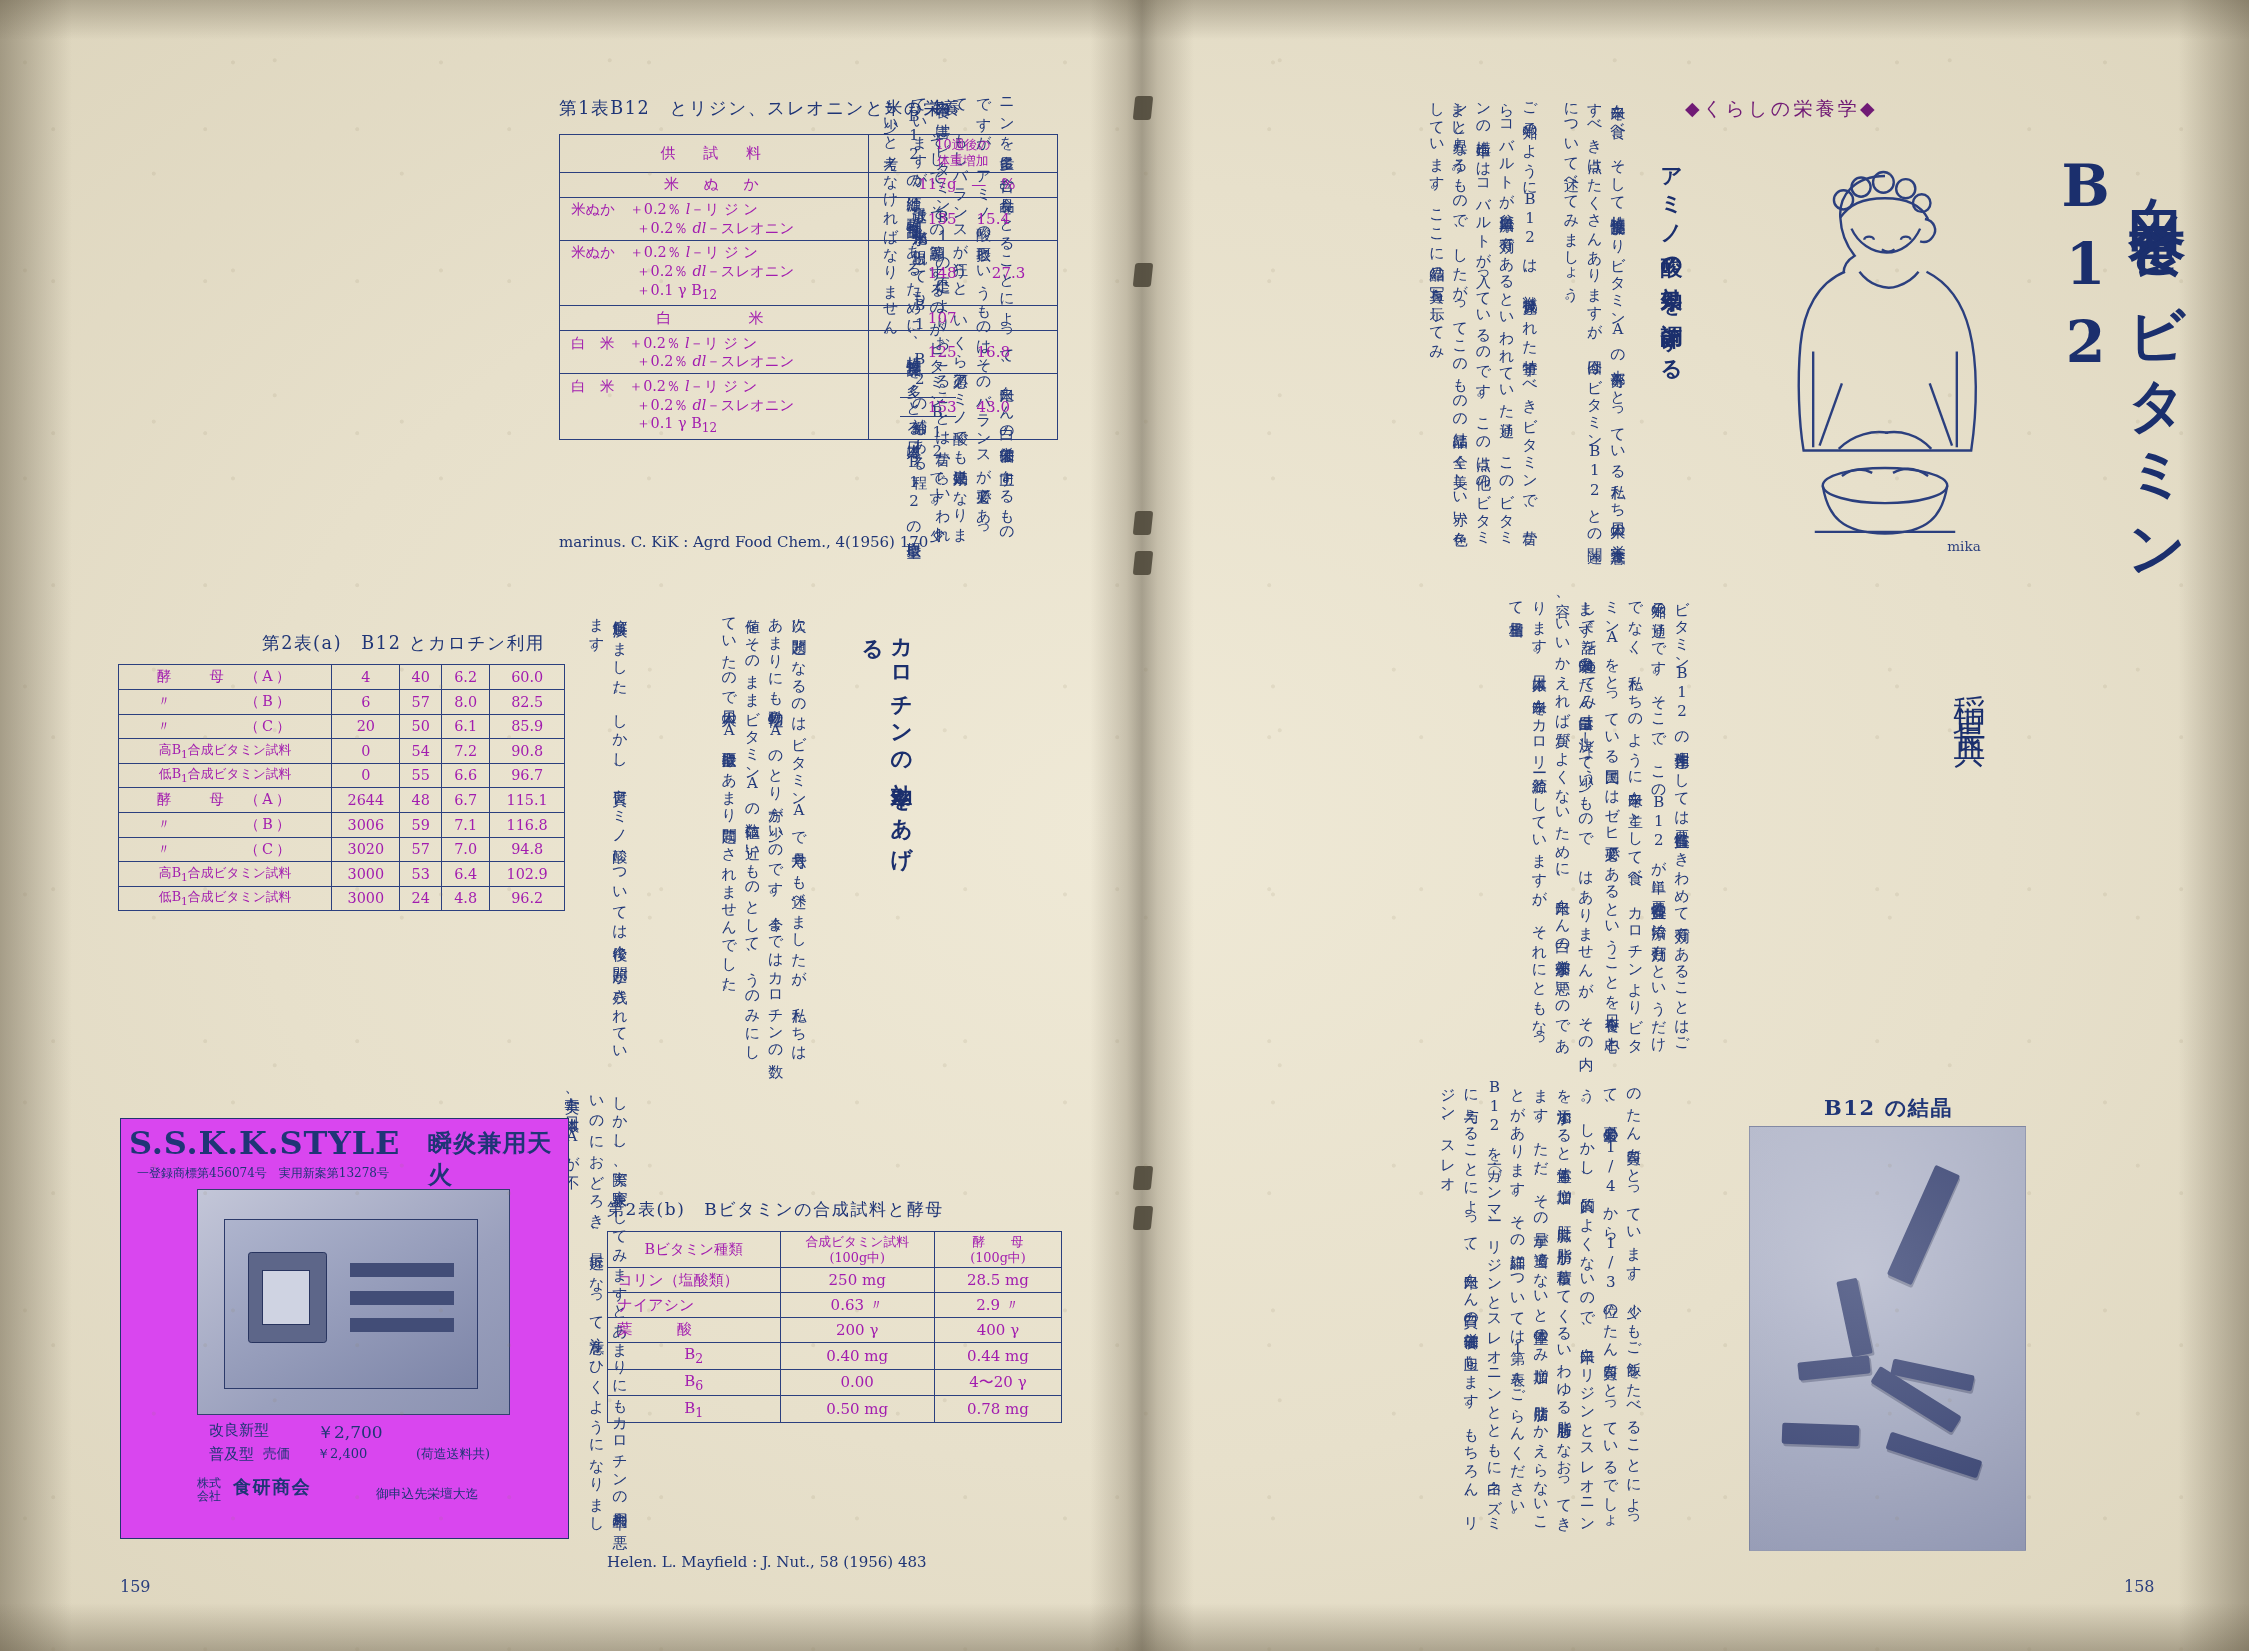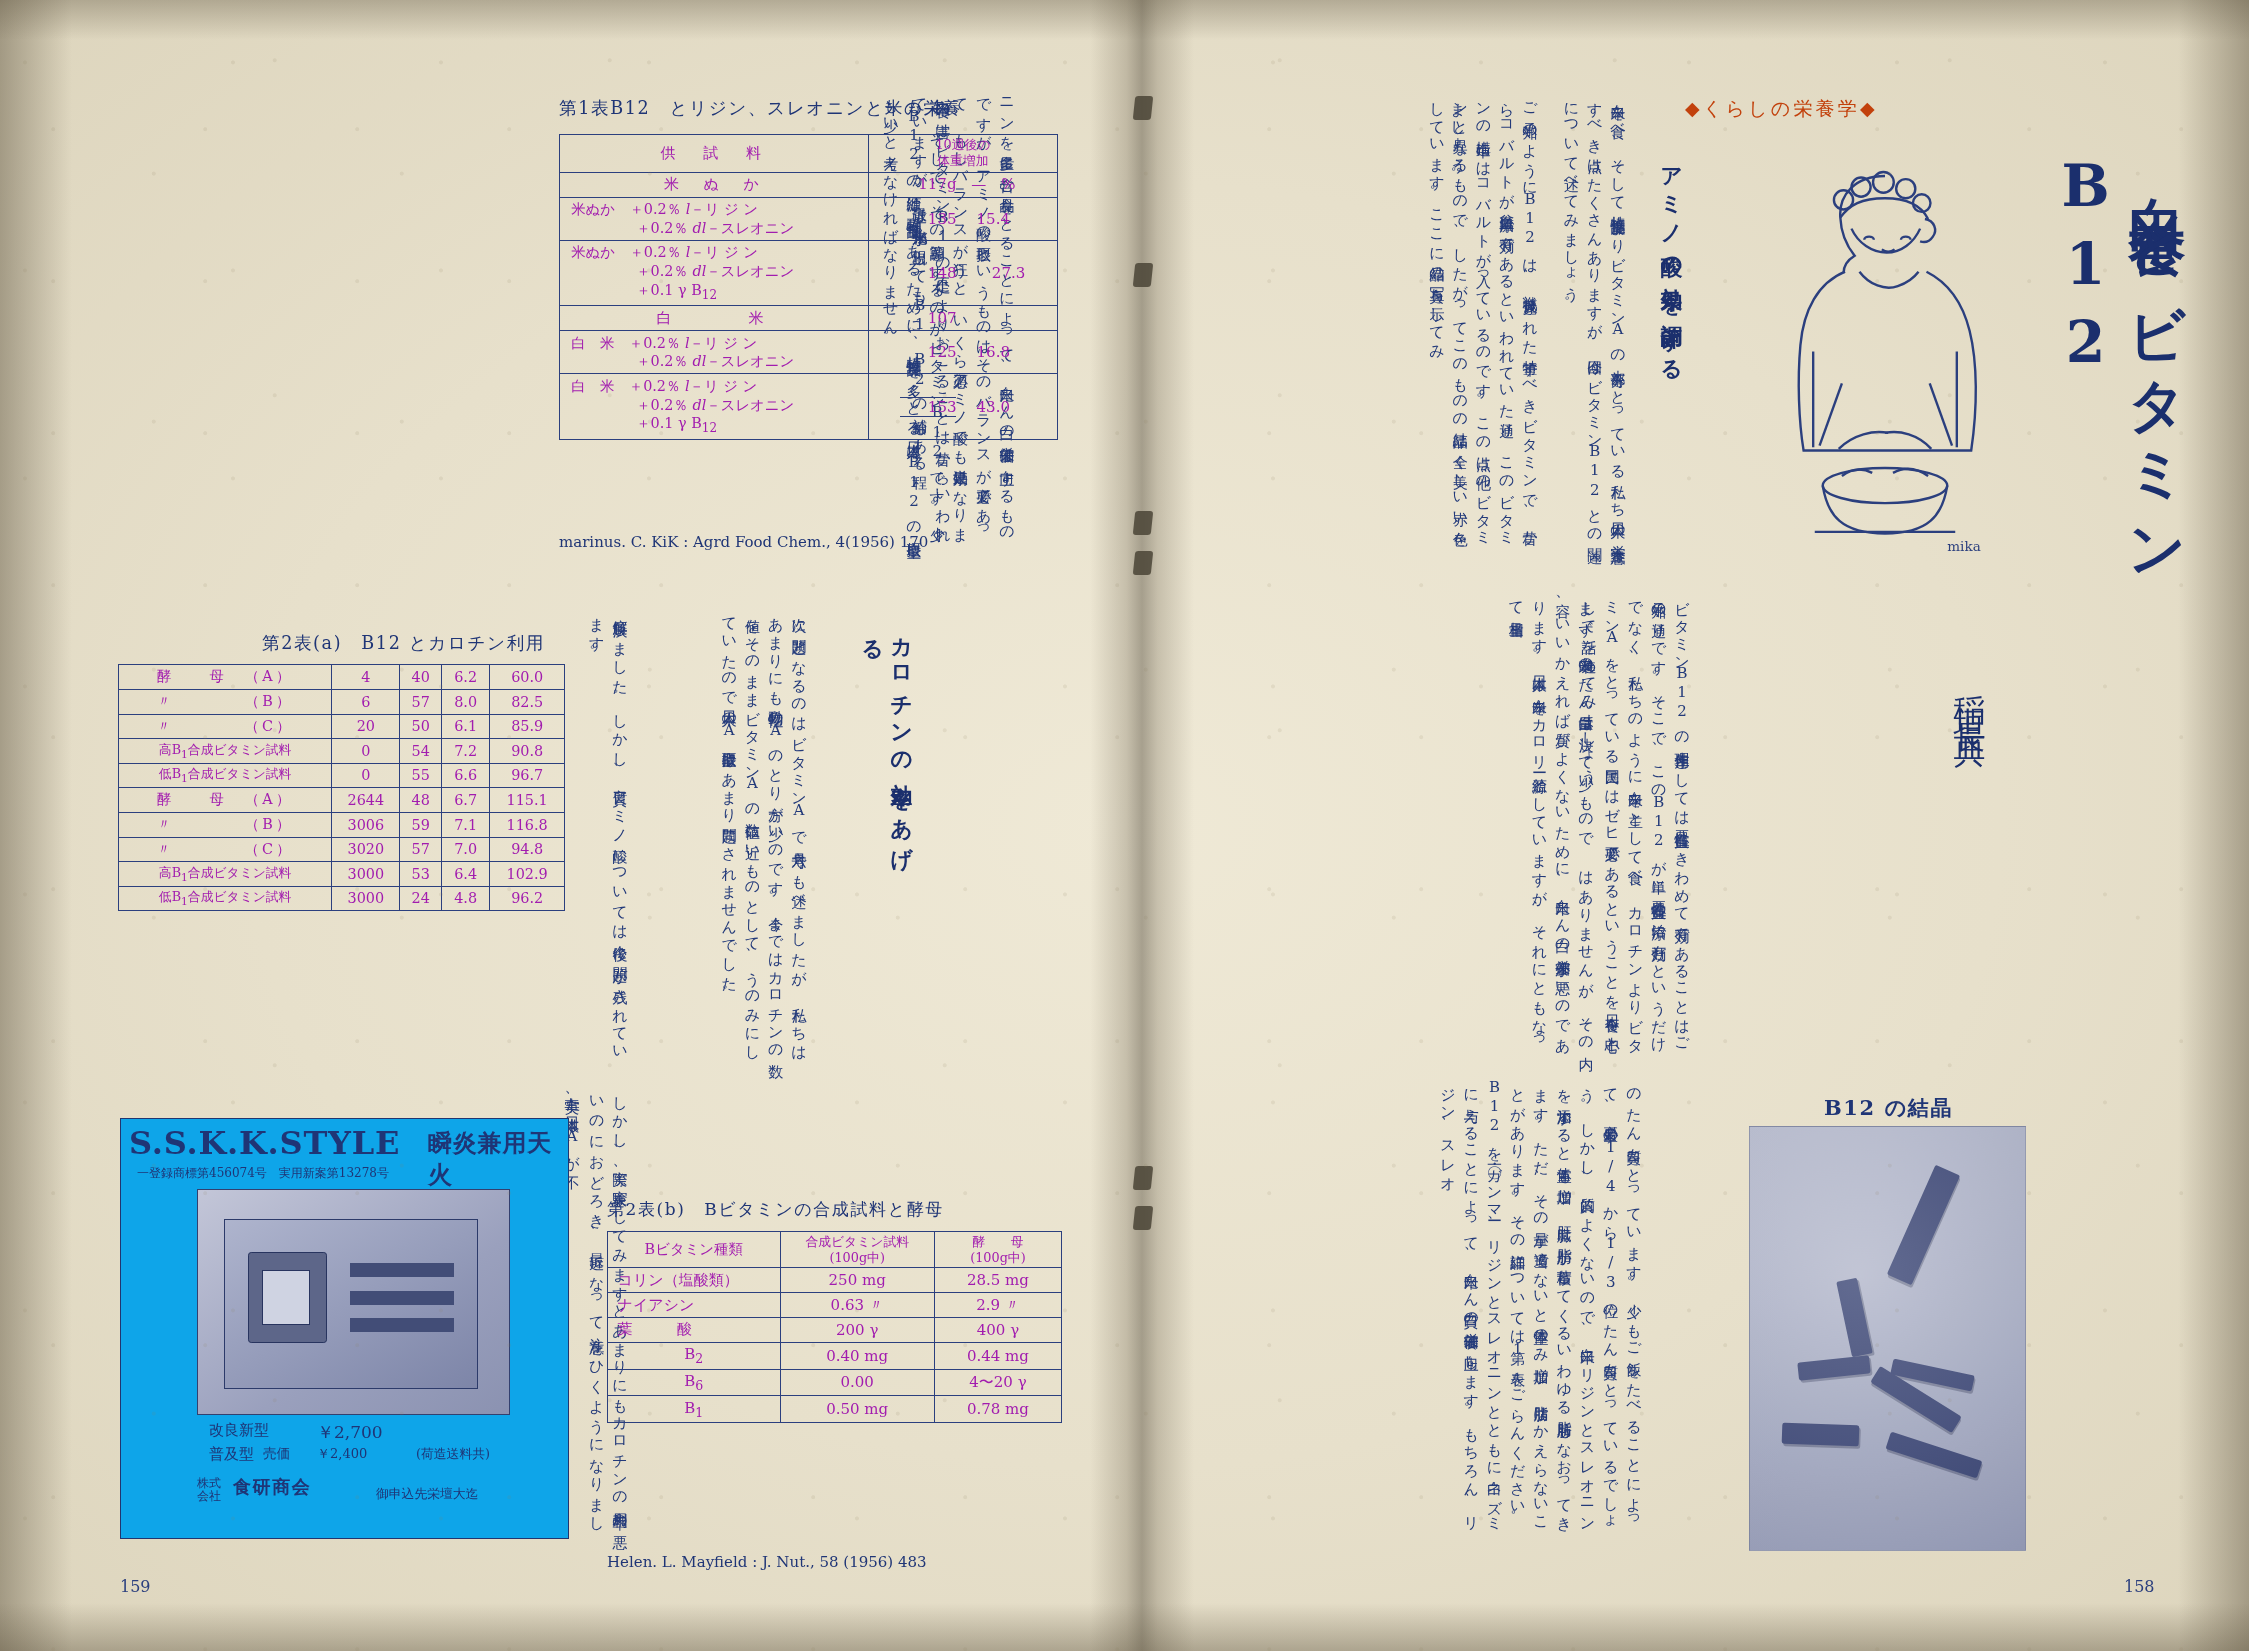--- a/index.html
+++ b/index.html
@@ -42,21 +42,21 @@
   .col{position:absolute;}
   table{border-collapse:collapse;}
   .tbl{
     font-family:"DejaVu Serif","Liberation Serif",serif;
     color:#a21caf;font-size:15px;
   }
   .tbl td,.tbl th{border:0.8px solid #2b3f7e;padding:2.4px 4.8px;text-align:center;font-weight:normal;}
   .caption{font-family:"DejaVu Serif","Liberation Serif",serif;color:#1f3576;font-size:17.6px;letter-spacing:1.6px;}
   .ref{font-family:"DejaVu Serif","Liberation Serif",serif;color:#1f3576;font-size:15px;}
   .pnum{font-family:"DejaVu Serif","Liberation Serif",serif;color:#2b3f7e;font-size:16px;}
-  .hdr-strip{font-family:"DejaVu Serif","Liberation Serif",serif;color:#c2410c;font-size:19px;letter-spacing:3.2px;}
+  .hdr-strip{font-family:"DejaVu Serif","Liberation Serif",serif;color:#701a75;font-size:19px;letter-spacing:3.2px;}
   .title-big{
     writing-mode:vertical-rl;text-orientation:upright;
     font-family:"DejaVu Serif","Liberation Serif",serif;
     font-size:57px;font-weight:bold;color:#1b2f6d;letter-spacing:11.2px;
   }
   .author{
     writing-mode:vertical-rl;text-orientation:upright;
     font-family:"DejaVu Serif","Liberation Serif",serif;
     font-size:32px;color:#1b2f6d;letter-spacing:12.8px;
   }
@@ -66,21 +66,21 @@
     font-size:21.6px;font-weight:bold;color:#1b2f6d;letter-spacing:4px;
   }
   .photo{
     position:absolute;background:
       linear-gradient(160deg,#b9bed4 0%,#aab0cb 40%,#9aa2c2 100%);
     border:0.8px solid rgba(40,50,90,.25);
     filter:saturate(.8);
   }
   .crystal{position:absolute;background:#2b3a78;border-radius:2.4px;box-shadow:1.6px 2.4px 0 rgba(20,30,70,.35);}
   .ad{
-    position:absolute;border:1.6px solid #22356f;background:#0ea5e9;
+    position:absolute;border:1.6px solid #22356f;background:#d946ef;
     font-family:"DejaVu Serif","Liberation Serif",serif;color:#1f3576;
   }
   .ad-title{font-size:32px;font-weight:bold;letter-spacing:0.8px;white-space:nowrap;}
   .ad-sub{font-size:12px;letter-spacing:0;}
   .ad-img{
     background:linear-gradient(145deg,#c3c6d8,#9aa0bd 60%,#8b92b1);
     border:0.8px solid #33406f;
   }
   .illus{position:absolute;}
   .noise{

